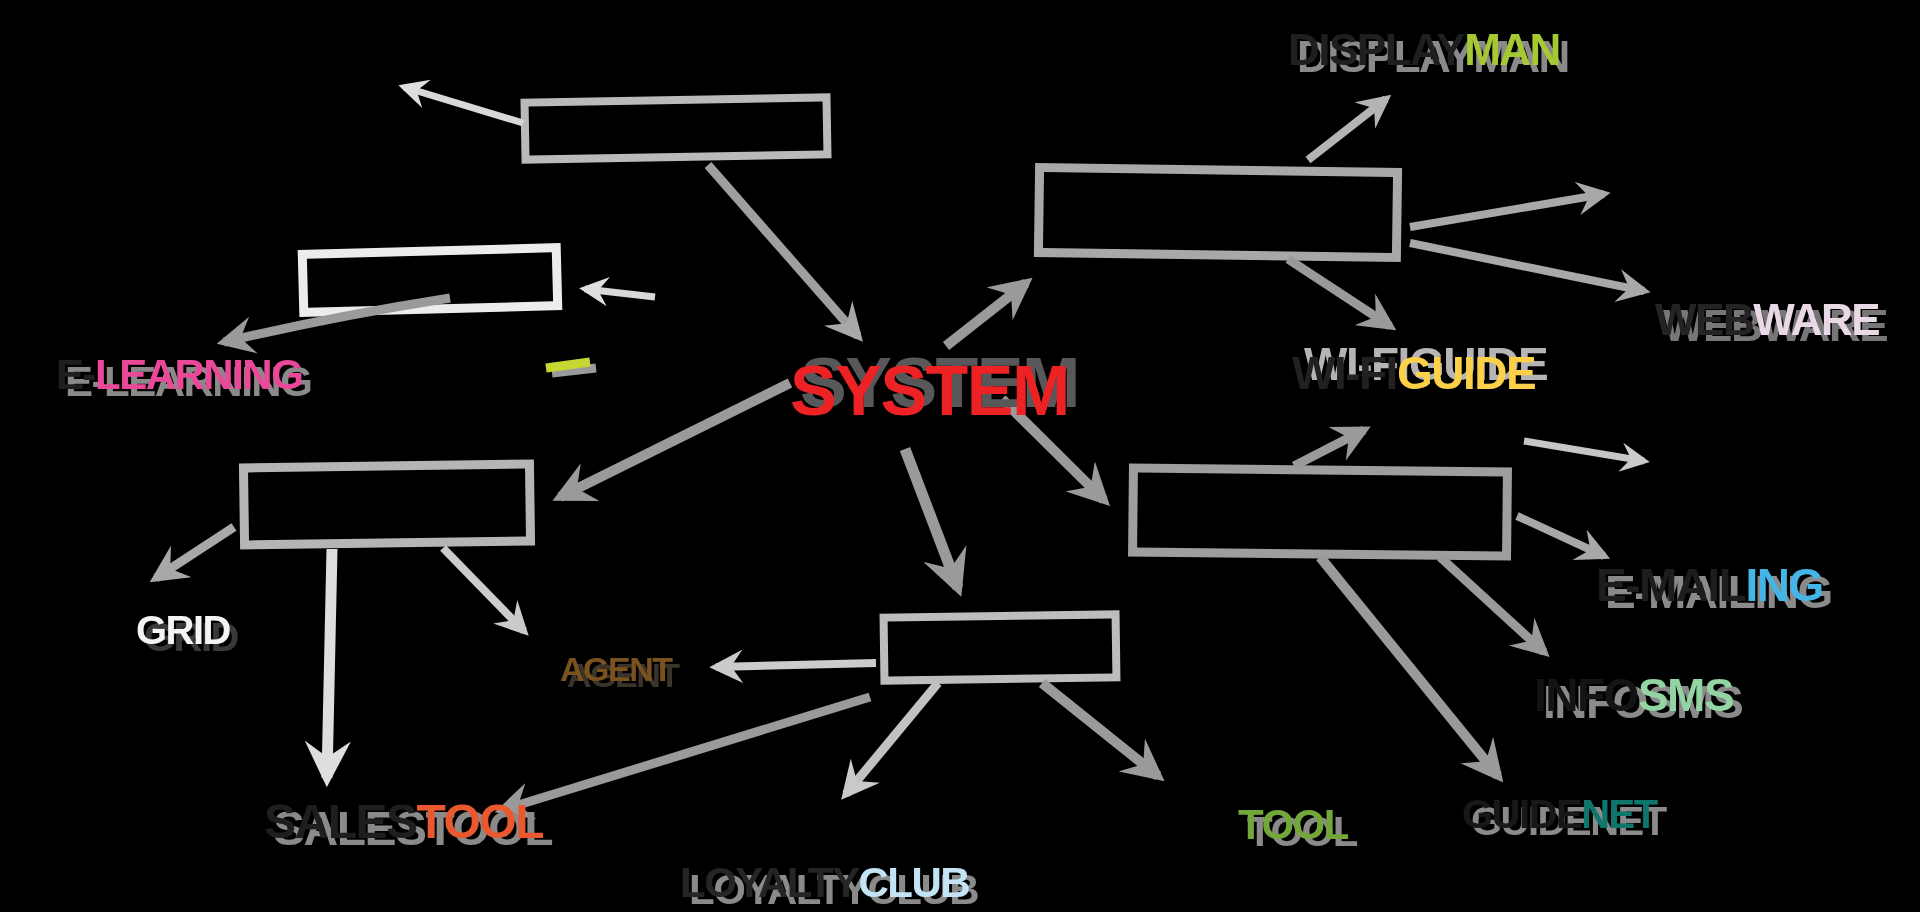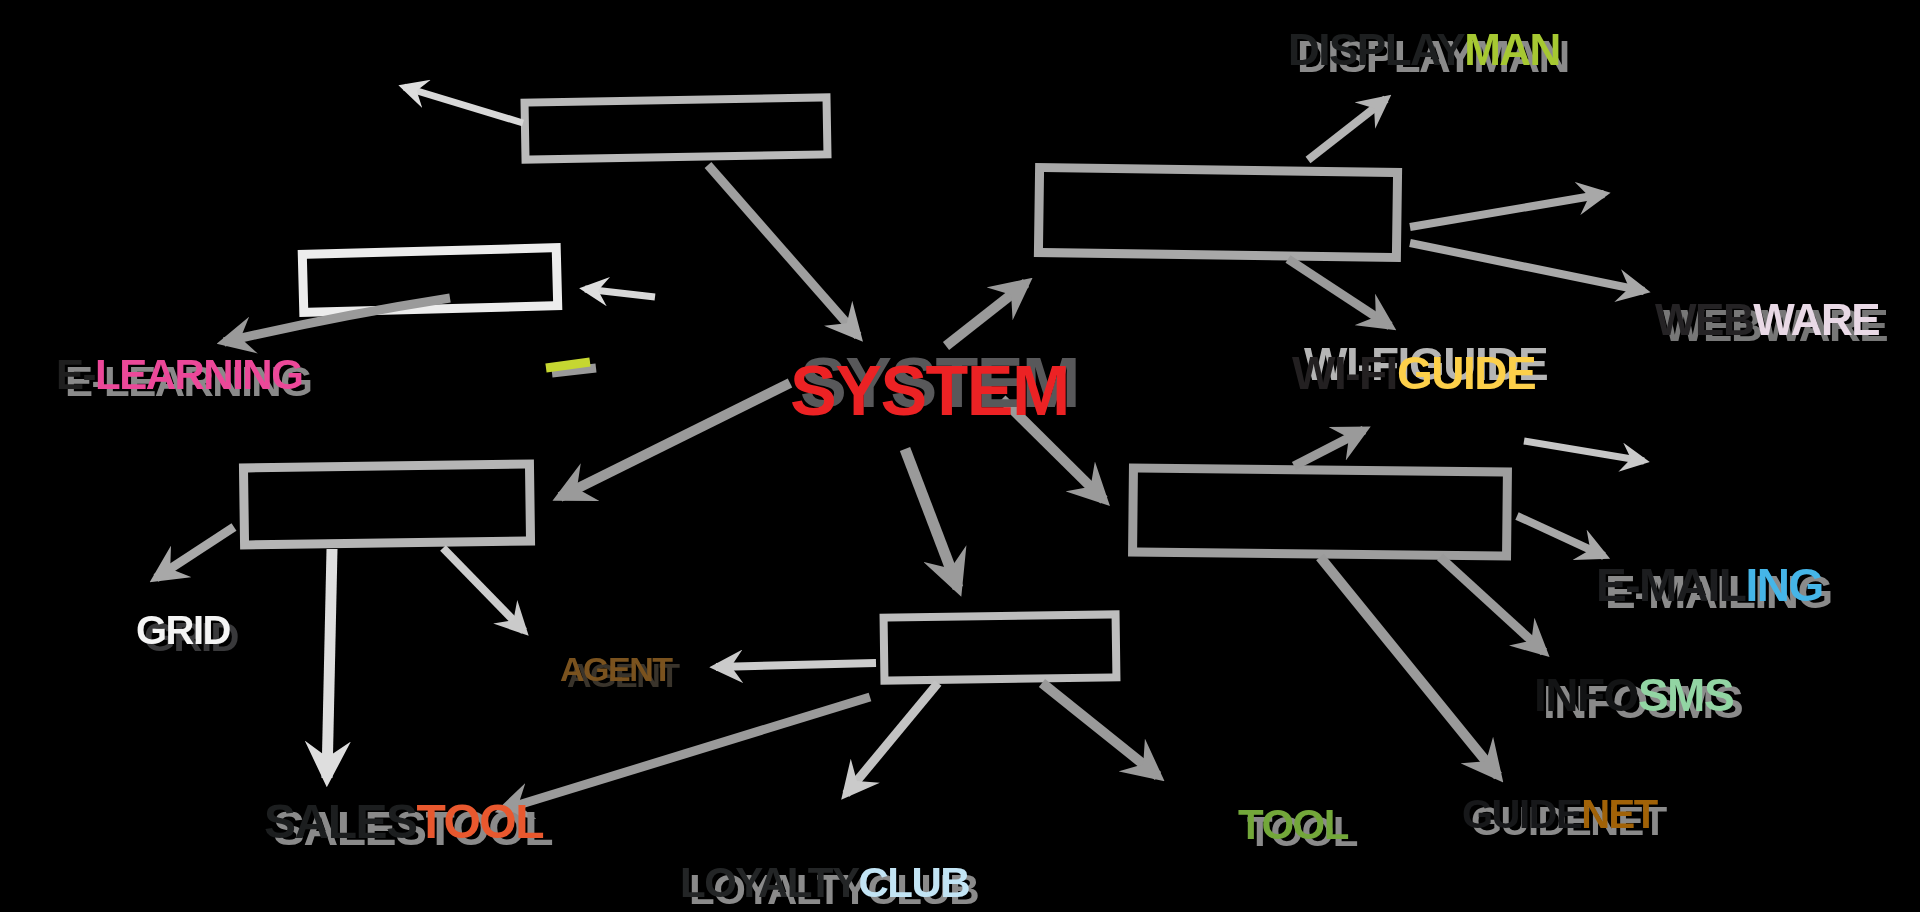--- a/index.html
+++ b/index.html
@@ -98,21 +98,21 @@
 
   <div class="word" style="left:1596px;top:562px;font-size:46px;">
     <span style="color: rgb(28, 29, 31);">E-MAIL</span><span style="color: rgb(69, 181, 232);">ING</span>
   </div>
 
   <div class="word" style="left:1534px;top:672px;font-size:46px;">
     <span style="color: rgb(19, 20, 21);">INFO</span><span style="color: rgb(146, 213, 163);">SMS</span>
   </div>
 
   <div class="word" style="left:1462px;top:794px;font-size:40px;">
-    <span style="color: rgb(23, 24, 26);">GUIDE</span><span style="color: #a16207;">NET</span>
+    <span style="color: rgb(23, 24, 26);">GUIDE</span><span style="color: #0f766e;">NET</span>
   </div>
 
   <div class="word" style="left:1238px;top:804px;font-size:42px;">
     <span></span><span style="color: rgb(115, 167, 58);">TOOL</span>
   </div>
 
   <div class="word" style="left:680px;top:836px;font-size:42px;">
     <span style="color: rgb(35, 37, 38); margin-top: 26px;">LOYALTY</span><span style="color: rgb(194, 228, 244);">CLUB</span>
   </div>
 

